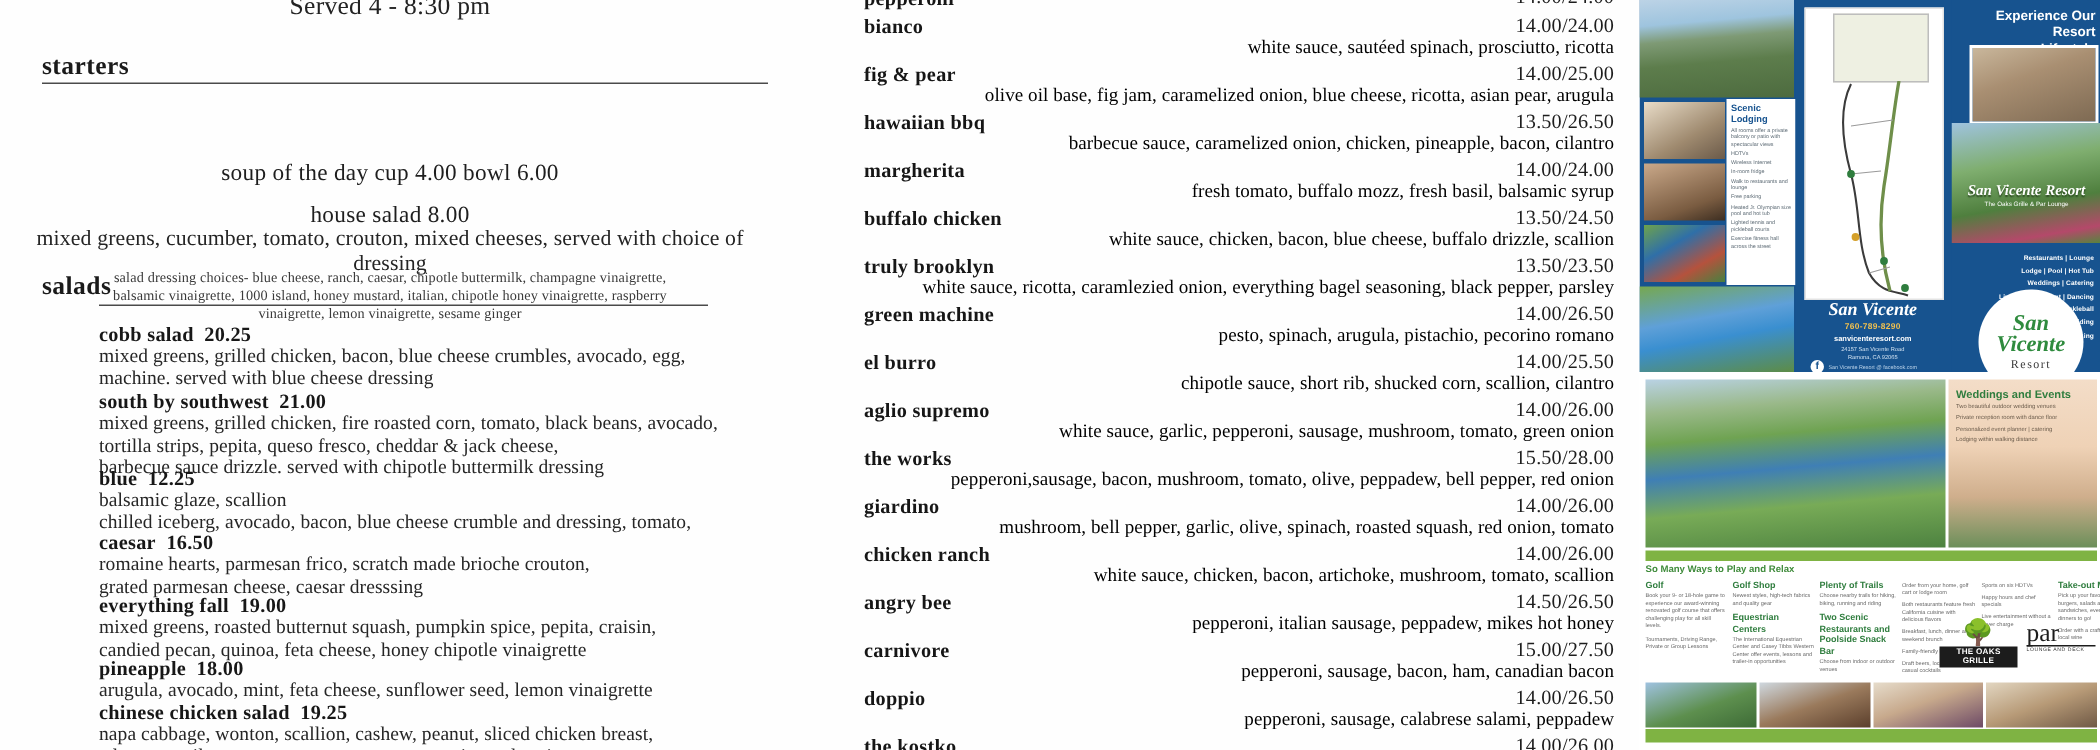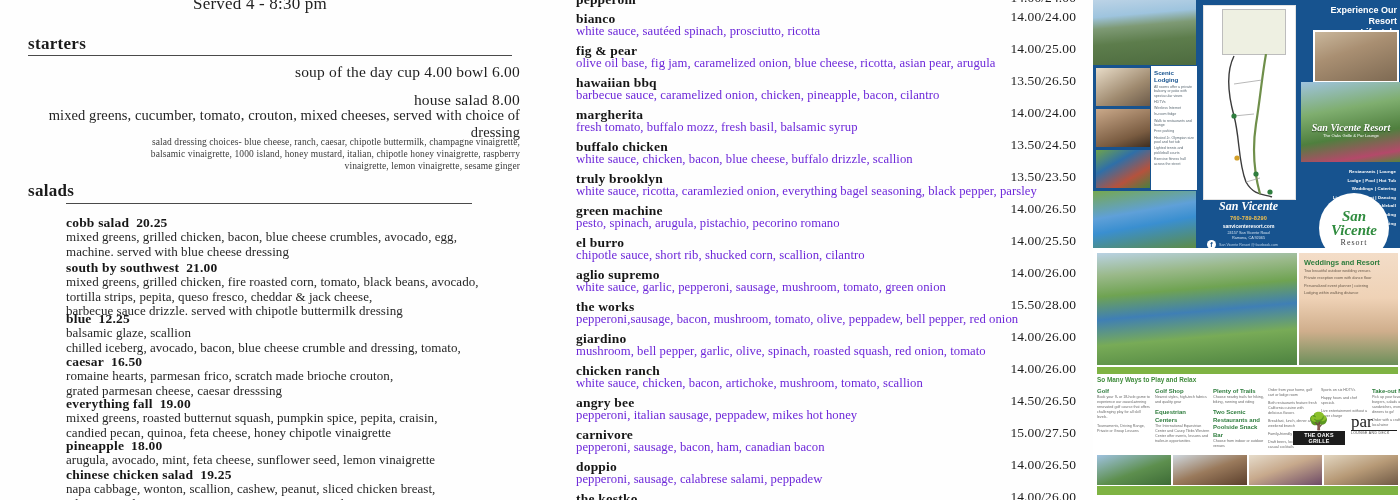--- a/index.html
+++ b/index.html
@@ -17,37 +17,37 @@
 
   .served-line{
     text-align:center;font-size:17px;letter-spacing:.2px;
     margin:0;padding-top:-2px;position:absolute;top:-6px;left:0;width:520px;
     color:#232323;
   }
 
   .sec-head{position:absolute;left:28px;font-size:17px;font-weight:bold;letter-spacing:.3px;color:#1a1a1a;}
   .sec-rule{position:absolute;height:1px;background:#4a4a4a;}
 
-  .centered{position:absolute;width:520px;left:0;text-align:right;}
+  .centered{position:absolute;width:520px;left:0;text-align:center;margin-top:44px;}
   .dish-center-title{font-size:15.5px;color:#1e1e1e;letter-spacing:.2px;}
   .dish-center-desc{font-size:14.5px;color:#242424;letter-spacing:.1px;}
   .dressing-note{font-size:9.5px;line-height:12.5px;color:#3a3a3a;letter-spacing:.1px;}
 
   .salad-item{position:absolute;left:66px;width:470px;}
   .salad-title{font-size:13.5px;font-weight:bold;color:#171717;letter-spacing:.2px;line-height:15px;}
   .salad-title .price{font-weight:bold;margin-left:7px;}
   .salad-desc{font-size:13px;color:#262626;line-height:14.5px;letter-spacing:.05px;}
 
   
   .col-mid{position:absolute;left:560px;top:0;width:530px;height:500px;overflow:hidden;}
   .pz{position:absolute;left:16px;width:500px;}
   .pz-row{position:relative;height:15px;}
   .pz-name{font-size:13.5px;font-weight:bold;color:#161616;letter-spacing:.2px;line-height:15px;}
   .pz-price{position:absolute;right:0;top:0;font-size:13.5px;color:#1d1d1d;letter-spacing:.1px;line-height:15px;}
-  .pz-desc{font-size:12.7px;color:#6d28d9;line-height:14.5px;letter-spacing:.05px;}
+  .pz-desc{font-size:12.7px;color:#000000;line-height:14.5px;letter-spacing:.05px;text-align:right;}
 
   
   .brochure{position:absolute;left:1093px;top:0;width:307px;height:500px;overflow:hidden;background:#ffffff;}
 
   
   .bro-top{position:absolute;left:0;top:0;width:307px;height:248px;background:#17538f;}
   .pane{position:absolute;overflow:hidden;}
 
   
   .ph{position:absolute;overflow:hidden;background:#8fa6b5;}
@@ -367,21 +367,21 @@
           <div class="fb-ic">f</div>
           <div class="fb-tx">San Vicente Resort @ facebook.com</div>
         </div>
       </div>
     </div>
 
     <div class="bro-bot">
       <div class="golf-photo"></div>
 
       <div class="wed-pane">
-        <div class="wed-h">Weddings and Resort</div>
+        <div class="wed-h">Weddings and Events</div>
         <div class="wed-li">Two beautiful outdoor wedding venues</div>
         <div class="wed-li">Private reception room with dance floor</div>
         <div class="wed-li">Personalized event planner | catering</div>
         <div class="wed-li">Lodging within walking distance</div>
       </div>
 
       <div class="green-band"></div>
 
       <div class="info-wrap">
         <div class="info-title" style="position:absolute;left:0;top:0;">So Many Ways to Play and Relax</div>

